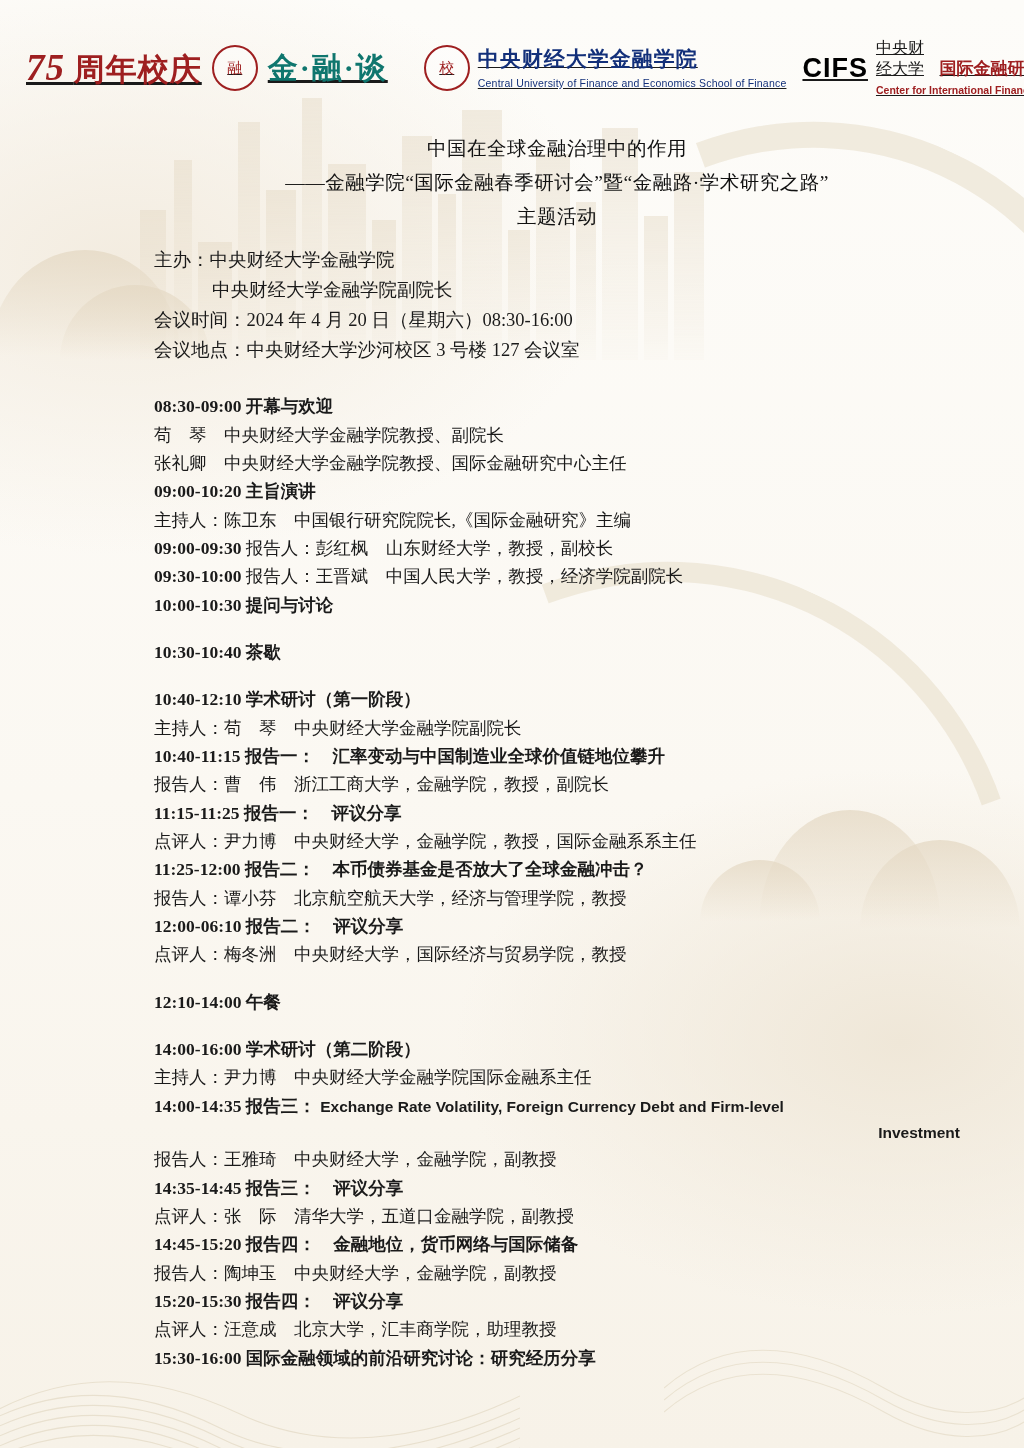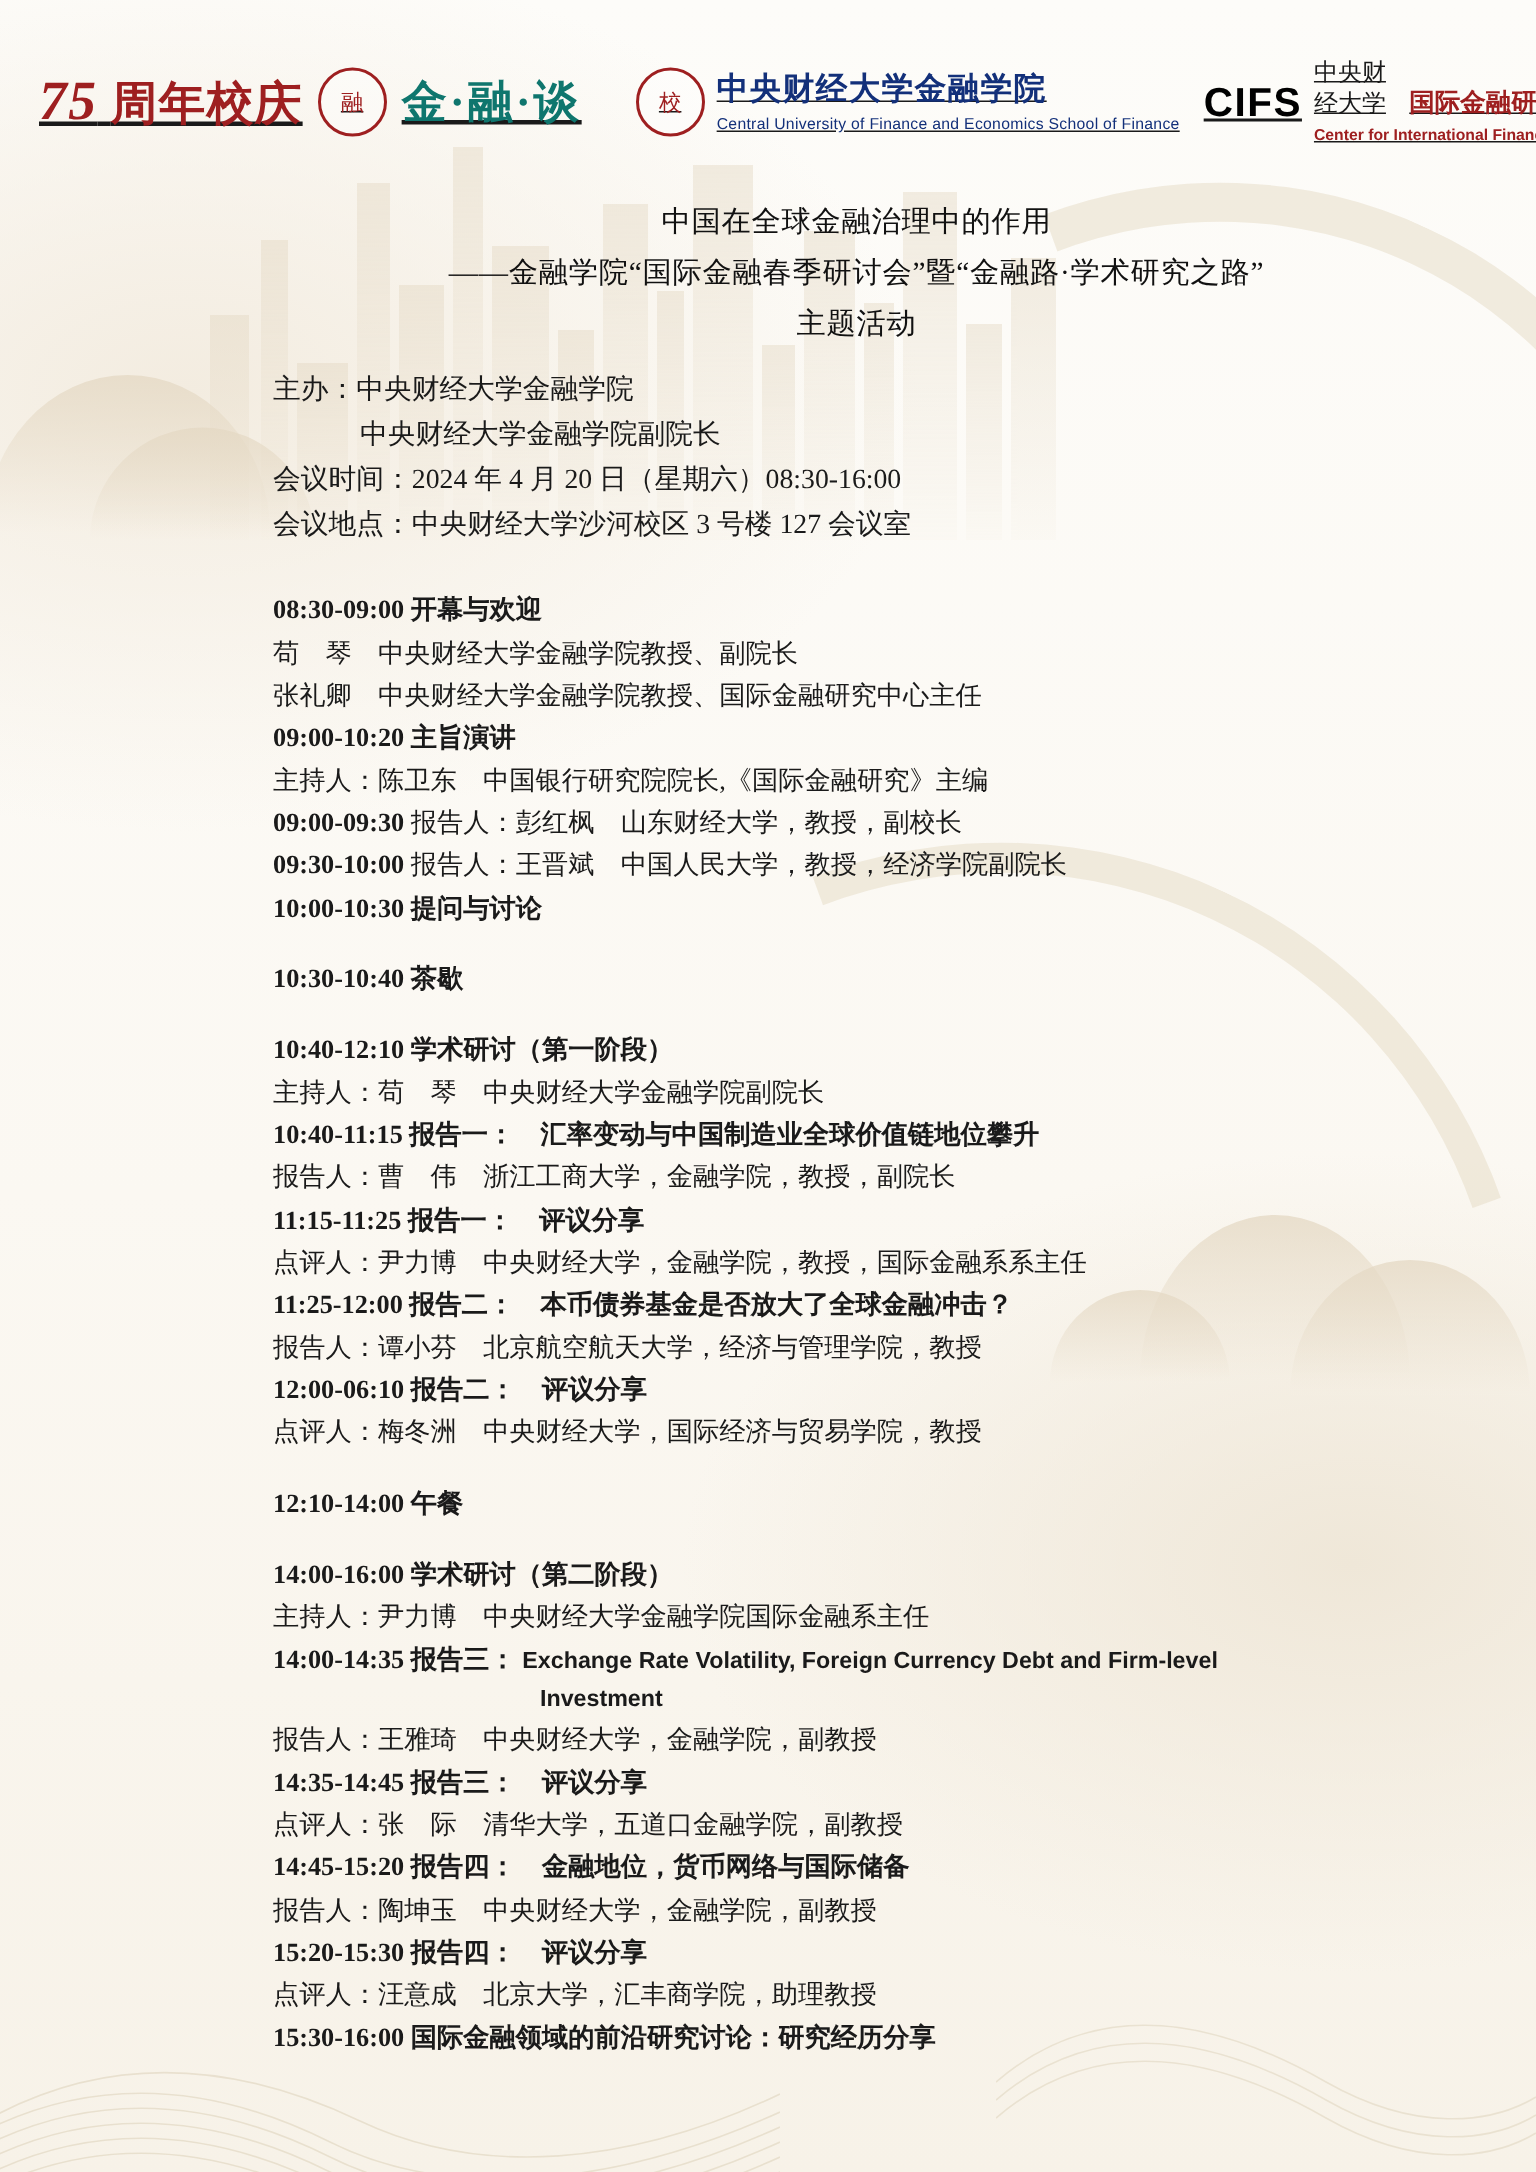--- a/index.html
+++ b/index.html
@@ -161,21 +161,20 @@
     color: #9e1f20;
     font-family: "Liberation Sans", sans-serif;
     white-space: nowrap;
   }
   .cifs-row { display: flex; align-items: flex-end; gap: 6px; }
 
   
   .page {
     position: relative;
     padding: 14px 64px 0 154px;
-    margin-left: 28px;
   }
   .title-block {
     text-align: center;
     font-size: 19.5px;
     line-height: 1.75;
     color: #111;
     margin-bottom: 12px;
   }
   .title-block .t1 { letter-spacing: .5px; }
   .title-block .t2 { letter-spacing: .5px; }
@@ -196,20 +195,21 @@
     font-family: "Liberation Sans", sans-serif;
     font-weight: bold;
     font-size: 15.5px;
   }
   .en-wrap {
     display: block;
     padding-left: 178px;
     font-family: "Liberation Sans", sans-serif;
     font-weight: bold;
     font-size: 15.5px;
+    text-align: right;
   }
 </style>
 </head>
 <body>
 
 <div class="bg">
   <div class="bg-cream"></div>
 
   <div class="skyline">
     <i style="left:10px;  width:26px; height:150px;"></i>

